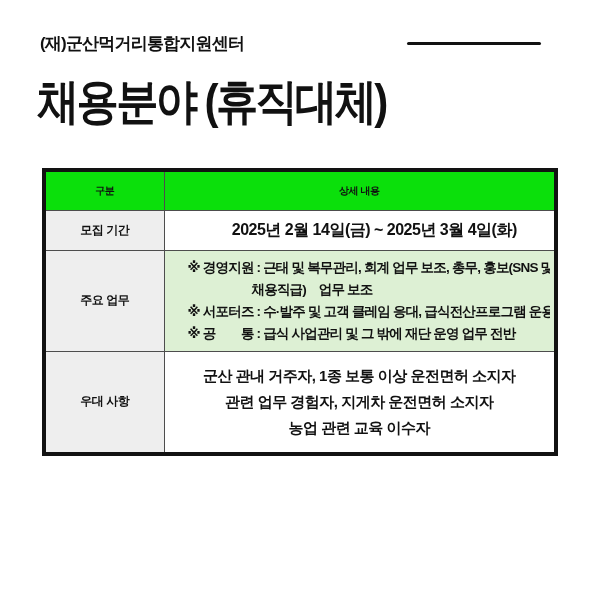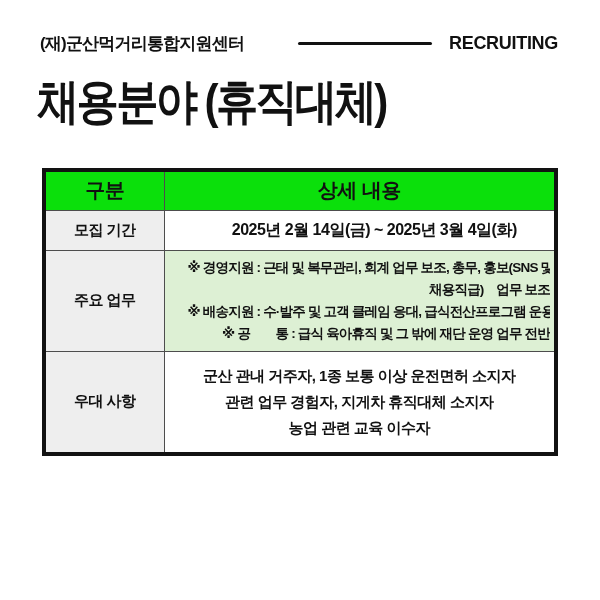--- a/index.html
+++ b/index.html
@@ -44,54 +44,53 @@
   col.c2{width:392px;}
   th,td{
     border:1.5px solid #4d4d4d;
     text-align:center;vertical-align:middle;
     font-weight:700;letter-spacing:-0.5px;color:#111;
     padding:0;
   }
   tr.head{height:40px;}
   tr.head th{
     background:#0be00b;
-    font-size:20px;font-weight:800;
+    font-size:10px;font-weight:800;
   }
   tbody th{
     background:#eeeeee;
-    font-size:15px;font-weight:700;margin-top:20px;
+    font-size:12px;font-weight:700;margin-top:20px;
   }
   tr.r0{height:40px;}
   tr.r1{height:43px;}
   tr.r2{height:55px;}
   tr.r3{height:100px;}
   tr.r4{height:103px;}
   td .ln{font-size:15px;line-height:26px;white-space:nowrap;overflow:hidden;}
   tr.r0 td .ln, tr.r1 td .ln{line-height:20px;padding-left:30px;}
   tr.r0 td .ln{font-size:16px;}
 
   
   tr.r3 td{
-    background:#ddf0d4;text-align:right;
+    background:#ddf0d4;text-align:left;
     padding:6px 4px 6px 23px;
   }
   tr.r3 td .ln{font-size:13.5px;line-height:22px;letter-spacing:-0.8px;}
   tr.r3 td .ln.indent{padding-left:64px;}
 
   tr.r4 td .ln{line-height:26px;}
 </style>
 </head>
 <body>
 
 <div class="page">
 
   <div class="topbar">
     <span class="org">(재)군산먹거리통합지원센터</span>
     <span class="rule"></span>
-    <span class="recruiting">RECRUITING</span>
   </div>
 
   <h1 class="title">채용분야 (휴직대체)</h1>
 
   <table class="recruit">
     <colgroup>
         <col class="c1">
         <col class="c2">
       </colgroup>
     <thead>
@@ -105,28 +104,28 @@
         <th>모집 기간</th>
         <td>
           <div class="ln">2025년 2월 14일(금) ~ 2025년 3월 4일(화)</div>
         </td>
       </tr>
       <tr class="r3">
         <th>주요 업무</th>
         <td>
           <div class="ln">※ 경영지원 : 근태 및 복무관리, 회계 업무 보조, 총무, 홍보(SNS 및</div>
           <div class="ln indent">채용직급)　업무 보조</div>
-          <div class="ln">※ 배송지원 : 수·발주 및 고객 클레임 응대, 급식전산프로그램 운용</div>
-          <div class="ln">※ 공　　통 : 급식 육아휴직 및 그 밖에 재단 운영 업무 전반</div>
+          <div class="ln">※ 서포터즈 : 수·발주 및 고객 클레임 응대, 급식전산프로그램 운용</div>
+          <div class="ln">※ 공　　통 : 급식 사업관리 및 그 밖에 재단 운영 업무 전반</div>
         </td>
       </tr>
       <tr class="r4">
         <th>우대 사항</th>
         <td>
           <div class="ln">군산 관내 거주자, 1종 보통 이상 운전면허 소지자</div>
-          <div class="ln">관련 업무 경험자, 지게차 휴직대체 소지자</div>
+          <div class="ln">관련 업무 경험자, 지게차 운전면허 소지자</div>
           <div class="ln">농업 관련 교육 이수자</div>
         </td>
       </tr>
     </tbody>
   </table>
 
 </div>
 
 </body></html>

